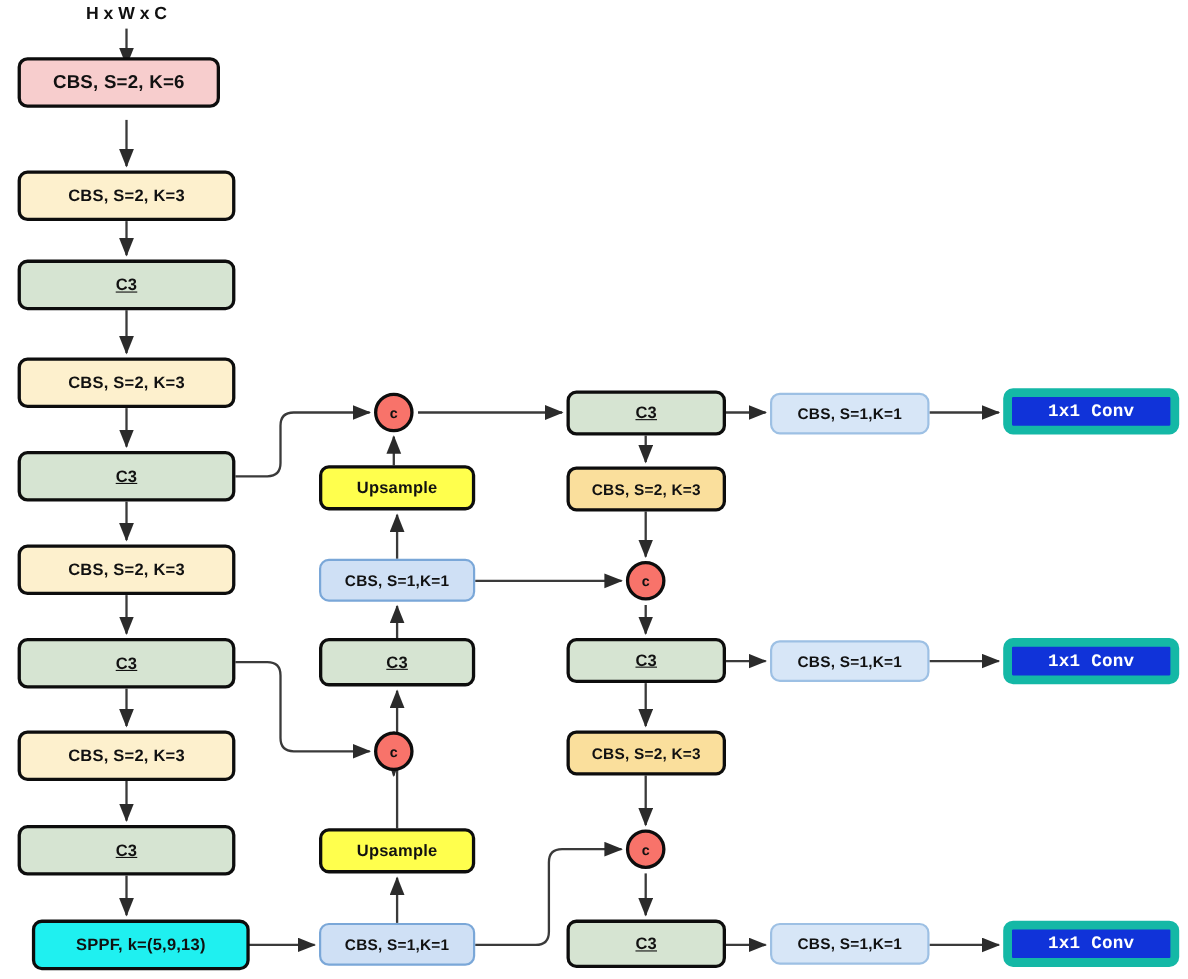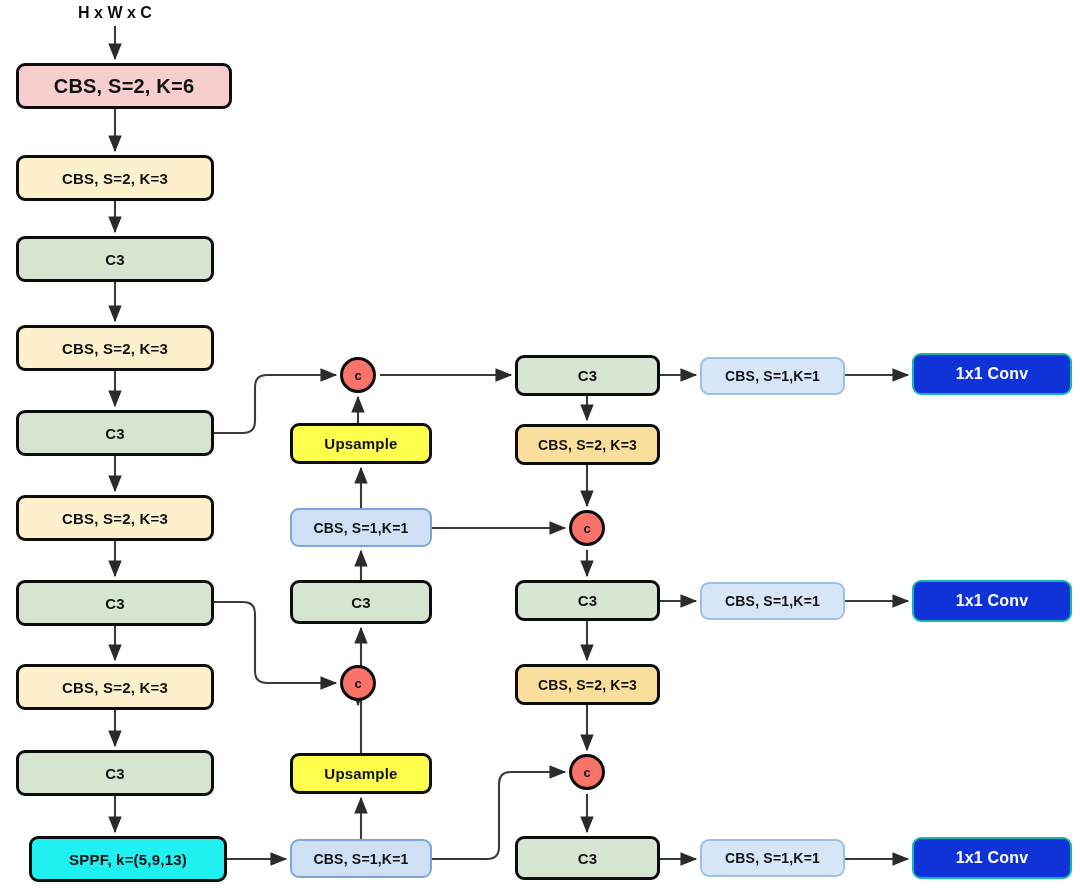--- a/index.html
+++ b/index.html
@@ -35,27 +35,27 @@
     text-align: center;
     border-radius: 9px;
     font-weight: bold;
     letter-spacing: 0.2px;
     white-space: nowrap;
     z-index: 3;
   }
   
   .k-pink   { background:#f7cdcd; border:3px solid #0d0d0d; color:#111111; }
   .k-cream  { background:#fdf0cd; border:3px solid #0d0d0d; color:#111111; }
-  .k-green  { background:#d6e4d2; border:3px solid #0d0d0d; color:#111111; }
+  .k-green  { background:#d6e4d2; border:3px solid #0d0d0d; color:#111111;text-decoration:underline; }
   .k-orange { background:#fadf9c; border:3px solid #0d0d0d; color:#111111; }
   .k-yellow { background:#ffff4d; border:3px solid #0d0d0d; color:#111111;text-align:right; }
   .k-cyan   { background:#1ff0f0; border:3px solid #0d0d0d; color:#111111; }
   .k-bluesoft { background:#cfe0f5; border:2px solid #7aa7d8; color:#111111; }
   .k-bluepale { background:#d7e6f7; border:2px solid #9dc0e4; color:#111111; }
-  .k-blue   { background:#1033d9; border:2px solid #14b8a6; color:#ffffff; }
+  .k-blue   { background:#1033d9; border:8px solid #14b8a6; color:#ffffff;font-family:Liberation Mono, monospace; }
 
   .concat {
     position: absolute;
     box-sizing: border-box;
     width: 36px;
     height: 36px;
     border-radius: 50%;
     background: #f8736a;
     border: 3px solid #0d0d0d;
     display: flex;
@@ -130,21 +130,21 @@
       <path d="M660,601 L696,601"></path>
       <path d="M845,601 L908,601"></path>
       <path d="M660,859 L696,859"></path>
       <path d="M845,859 L908,859"></path>
     </g>
   </svg>
 
   <div class="caption" style="left:60px; top:4px; width:110px; text-align:center;">H x W x C</div>
 
   <div id="node-host">
-      <div class="node k-pink" style="left: 16px; top: 63px; width: 216px; height: 46px; font-size: 20px;">CBS,  S=2,  K=6</div>
+      <div class="node k-pink" style="left: 16px; top: 52px; width: 184px; height: 46px; font-size: 17px;">CBS,  S=2,  K=6</div>
       <div class="node k-cream" style="left: 16px; top: 155px; width: 198px; height: 46px; font-size: 15px;">CBS,  S=2,  K=3</div>
       <div class="node k-green" style="left: 16px; top: 236px; width: 198px; height: 46px; font-size: 15px;">C3</div>
       <div class="node k-cream" style="left: 16px; top: 325px; width: 198px; height: 46px; font-size: 15px;">CBS,  S=2,  K=3</div>
       <div class="node k-green" style="left: 16px; top: 410px; width: 198px; height: 46px; font-size: 15px;">C3</div>
       <div class="node k-cream" style="left: 16px; top: 495px; width: 198px; height: 46px; font-size: 15px;">CBS,  S=2,  K=3</div>
       <div class="node k-green" style="left: 16px; top: 580px; width: 198px; height: 46px; font-size: 15px;">C3</div>
       <div class="node k-cream" style="left: 16px; top: 664px; width: 198px; height: 46px; font-size: 15px;">CBS,  S=2,  K=3</div>
       <div class="node k-green" style="left: 16px; top: 750px; width: 198px; height: 46px; font-size: 15px;">C3</div>
       <div class="node k-cyan" style="left: 29px; top: 836px; width: 198px; height: 46px; font-size: 15px;">SPPF,  k=(5,9,13)</div>
       <div class="node k-yellow" style="left: 290px; top: 423px; width: 142px; height: 41px; font-size: 15px;">Upsample</div>

